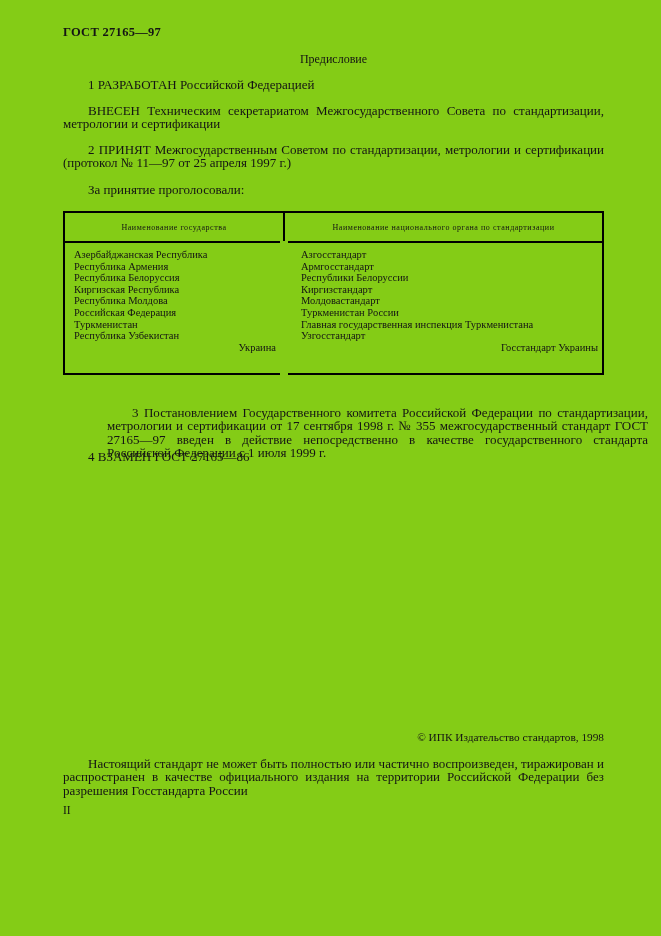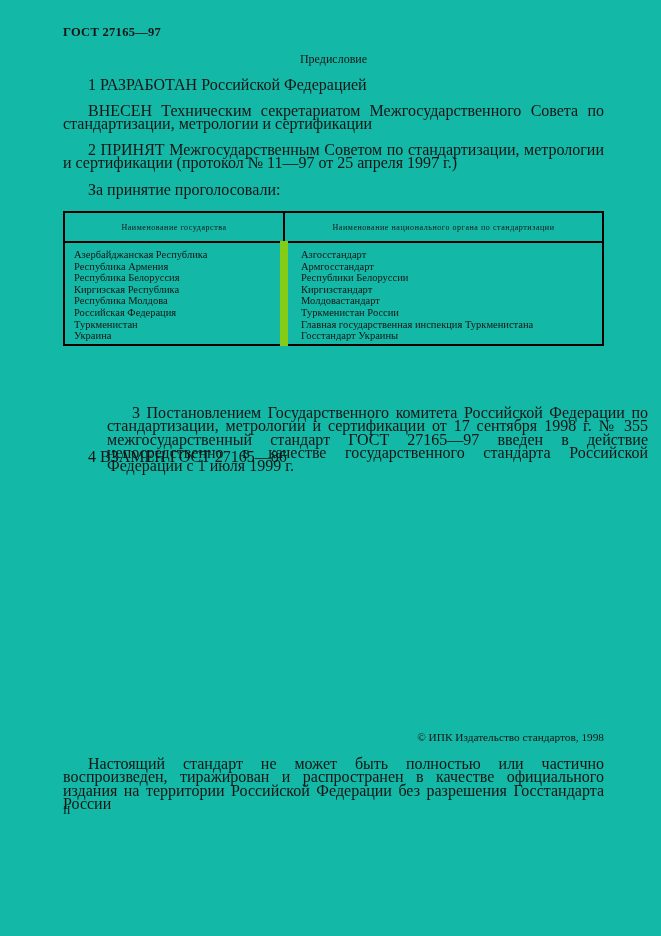--- a/index.html
+++ b/index.html
@@ -4,21 +4,21 @@
 <style>
   html, body {
     margin: 0;
     padding: 0;
     background: #ffffff;
   }
   .page {
     position: relative;
     width: 661px;
     height: 936px;
-    background: #14b8a6;
+    background: #84cc16;
     font-family: "Liberation Serif", "DejaVu Serif", serif;
     color: #141414;
     overflow: hidden;
   }
   .content {
     position: absolute;
     left: 63px;
     top: 0;
     width: 541px;
     height: 100%;
@@ -31,21 +31,21 @@
     font-weight: bold;
     letter-spacing: 0.3px;
   }
   .section-title {
     top: 52px;
     text-align: center;
     font-size: 12px;
   }
   .para {
     margin: 0;
-    font-size: 16px;
+    font-size: 13px;
     line-height: 13.3px;
     text-align: justify;
     text-indent: 25px;
   }
   .clause1 { top: 78px; }
   .clause-vnesen { top: 104px; }
   .clause2 { top: 143px; }
   .vote-intro { top: 183px; text-align: left; }
   .clause3 { top: 406px; margin-left: 44px; }
   .clause4 { top: 450px; text-align: left; }
@@ -75,21 +75,21 @@
     font-size: 10.5px;
     line-height: 11.6px;
     padding: 0 4px 0 9px;
     vertical-align: top;
   }
   table.vote-table td.org-cell {
     border-left: 8px solid #84cc16;
     padding-left: 13px;
   }
   table.vote-table tbody tr:first-child td { padding-top: 6px; margin-top: 13px; }
-  table.vote-table tbody tr:last-child td { padding-bottom: 2px; }
+  table.vote-table tbody tr:last-child td { padding-bottom: 20px; text-align: right; }
 
   .copyright {
     top: 731px;
     text-align: right;
     font-size: 11.3px;
   }
   .legal { top: 757px; }
   .page-number {
     top: 804px;
     font-size: 11.5px;
@@ -147,20 +147,24 @@
           </tr>
           <tr>
             <td class="state-cell">Российская Федерация</td>
             <td class="org-cell">Туркменистан России</td>
           </tr>
           <tr>
             <td class="state-cell">Туркменистан</td>
             <td class="org-cell">Главная государственная инспекция Туркменистана</td>
           </tr>
           <tr>
+            <td class="state-cell">Республика Узбекистан</td>
+            <td class="org-cell">Узгосстандарт</td>
+          </tr>
+          <tr>
             <td class="state-cell">Украина</td>
             <td class="org-cell">Госстандарт Украины</td>
           </tr>
         </tbody>
     </table>
 
     <p class="block para clause3">3 Постановлением Государственного комитета Российской Федерации по стандартизации, метрологии и сертификации от 17 сентября 1998 г. № 355 межгосударственный стандарт ГОСТ 27165—97 введен в действие непосредственно в качестве государственного стандарта Российской Федерации с 1 июля 1999 г.</p>
 
     <p class="block para clause4">4 ВЗАМЕН ГОСТ 27165—86</p>
 

